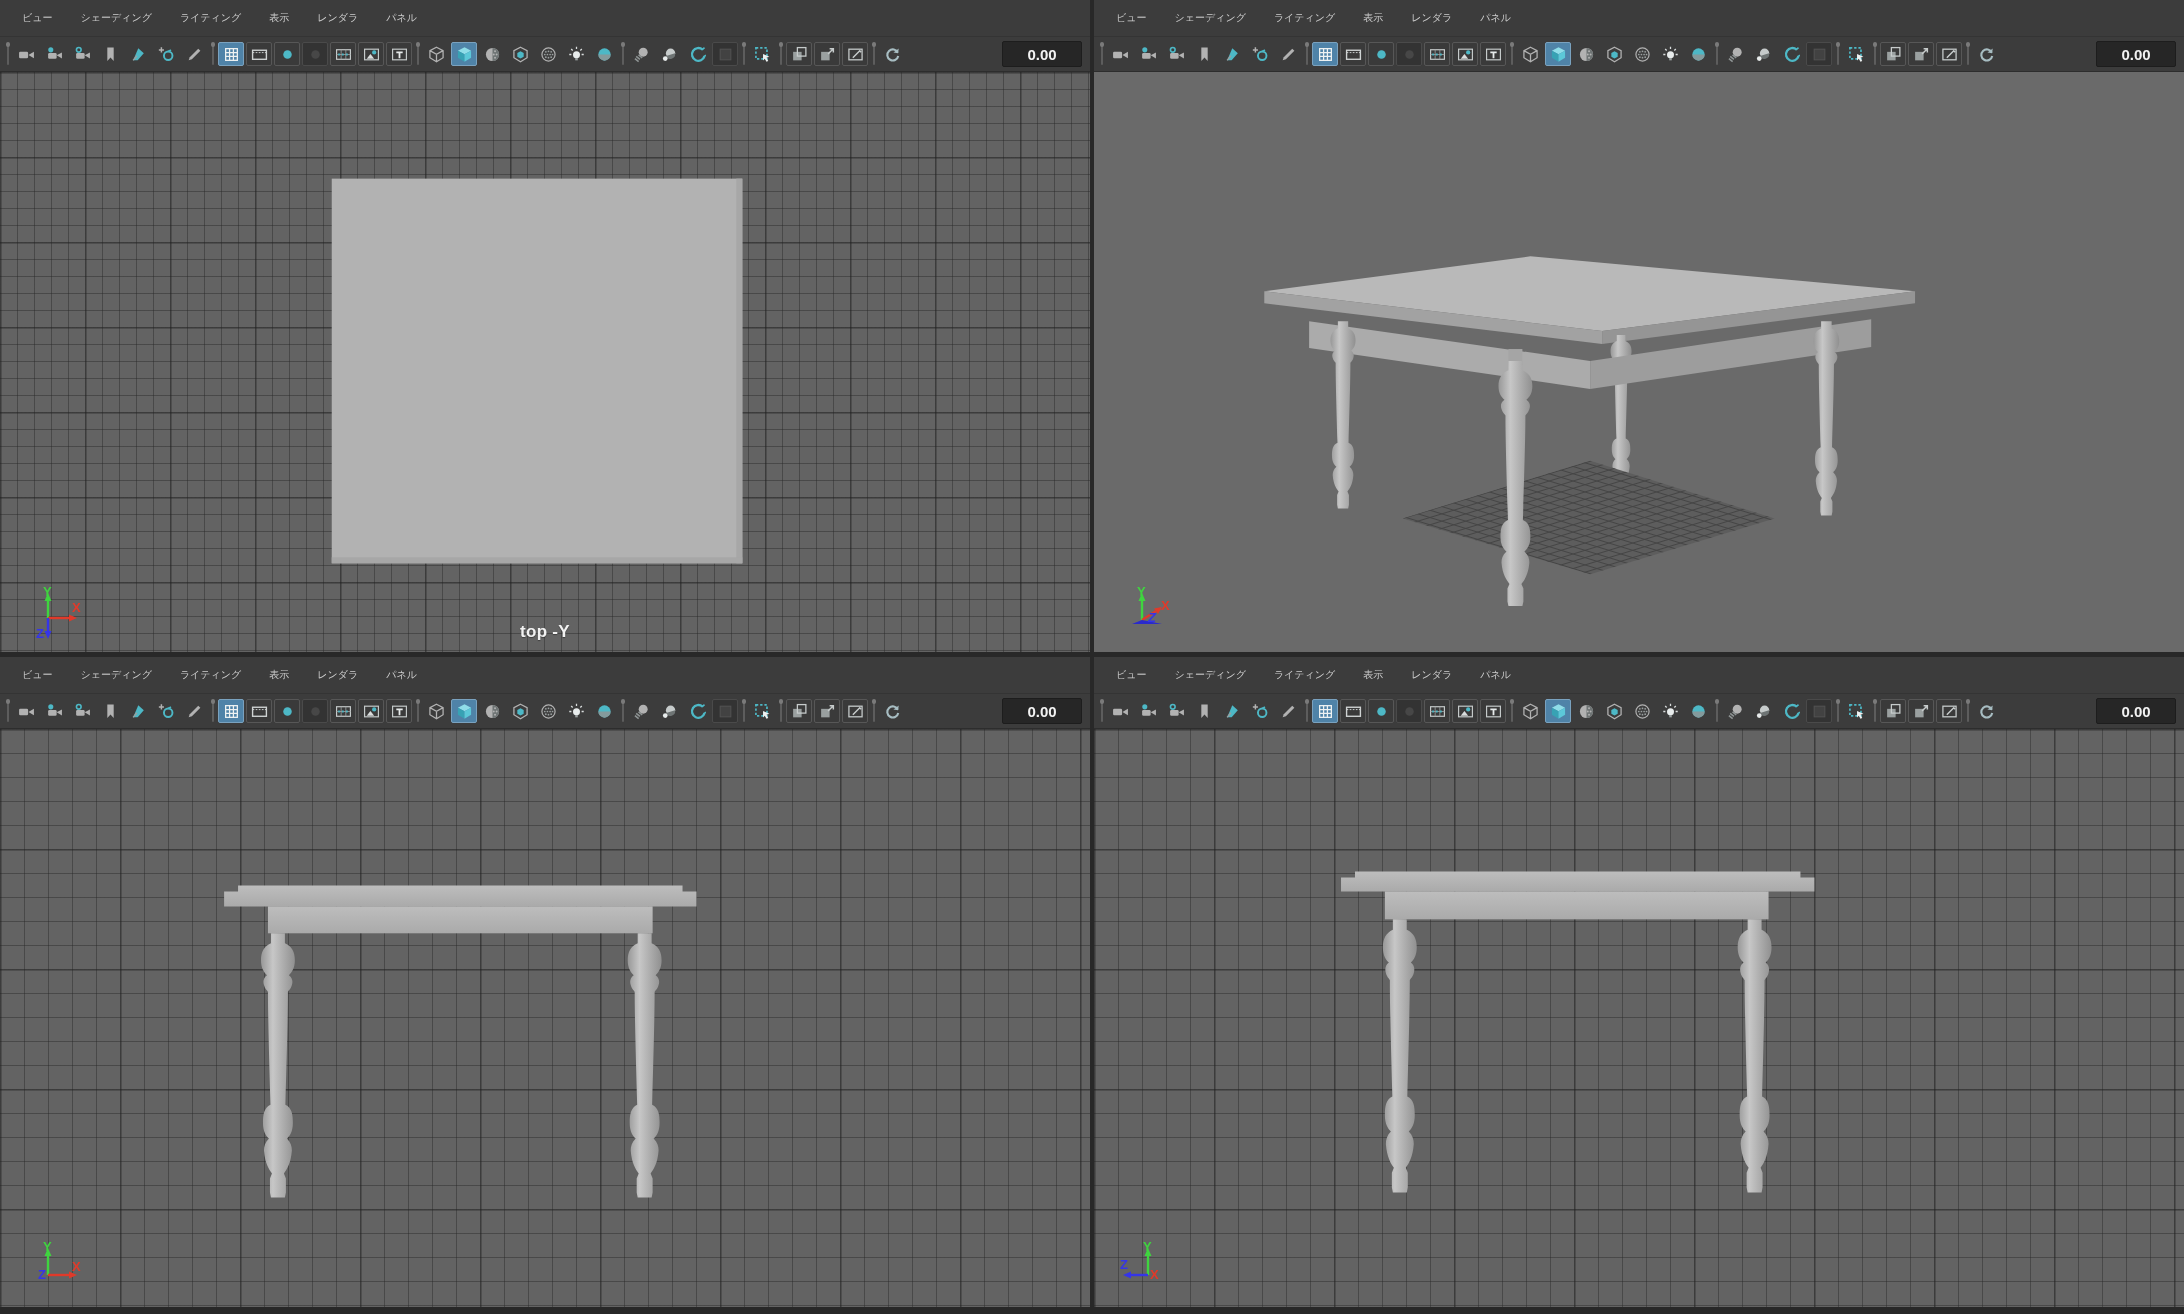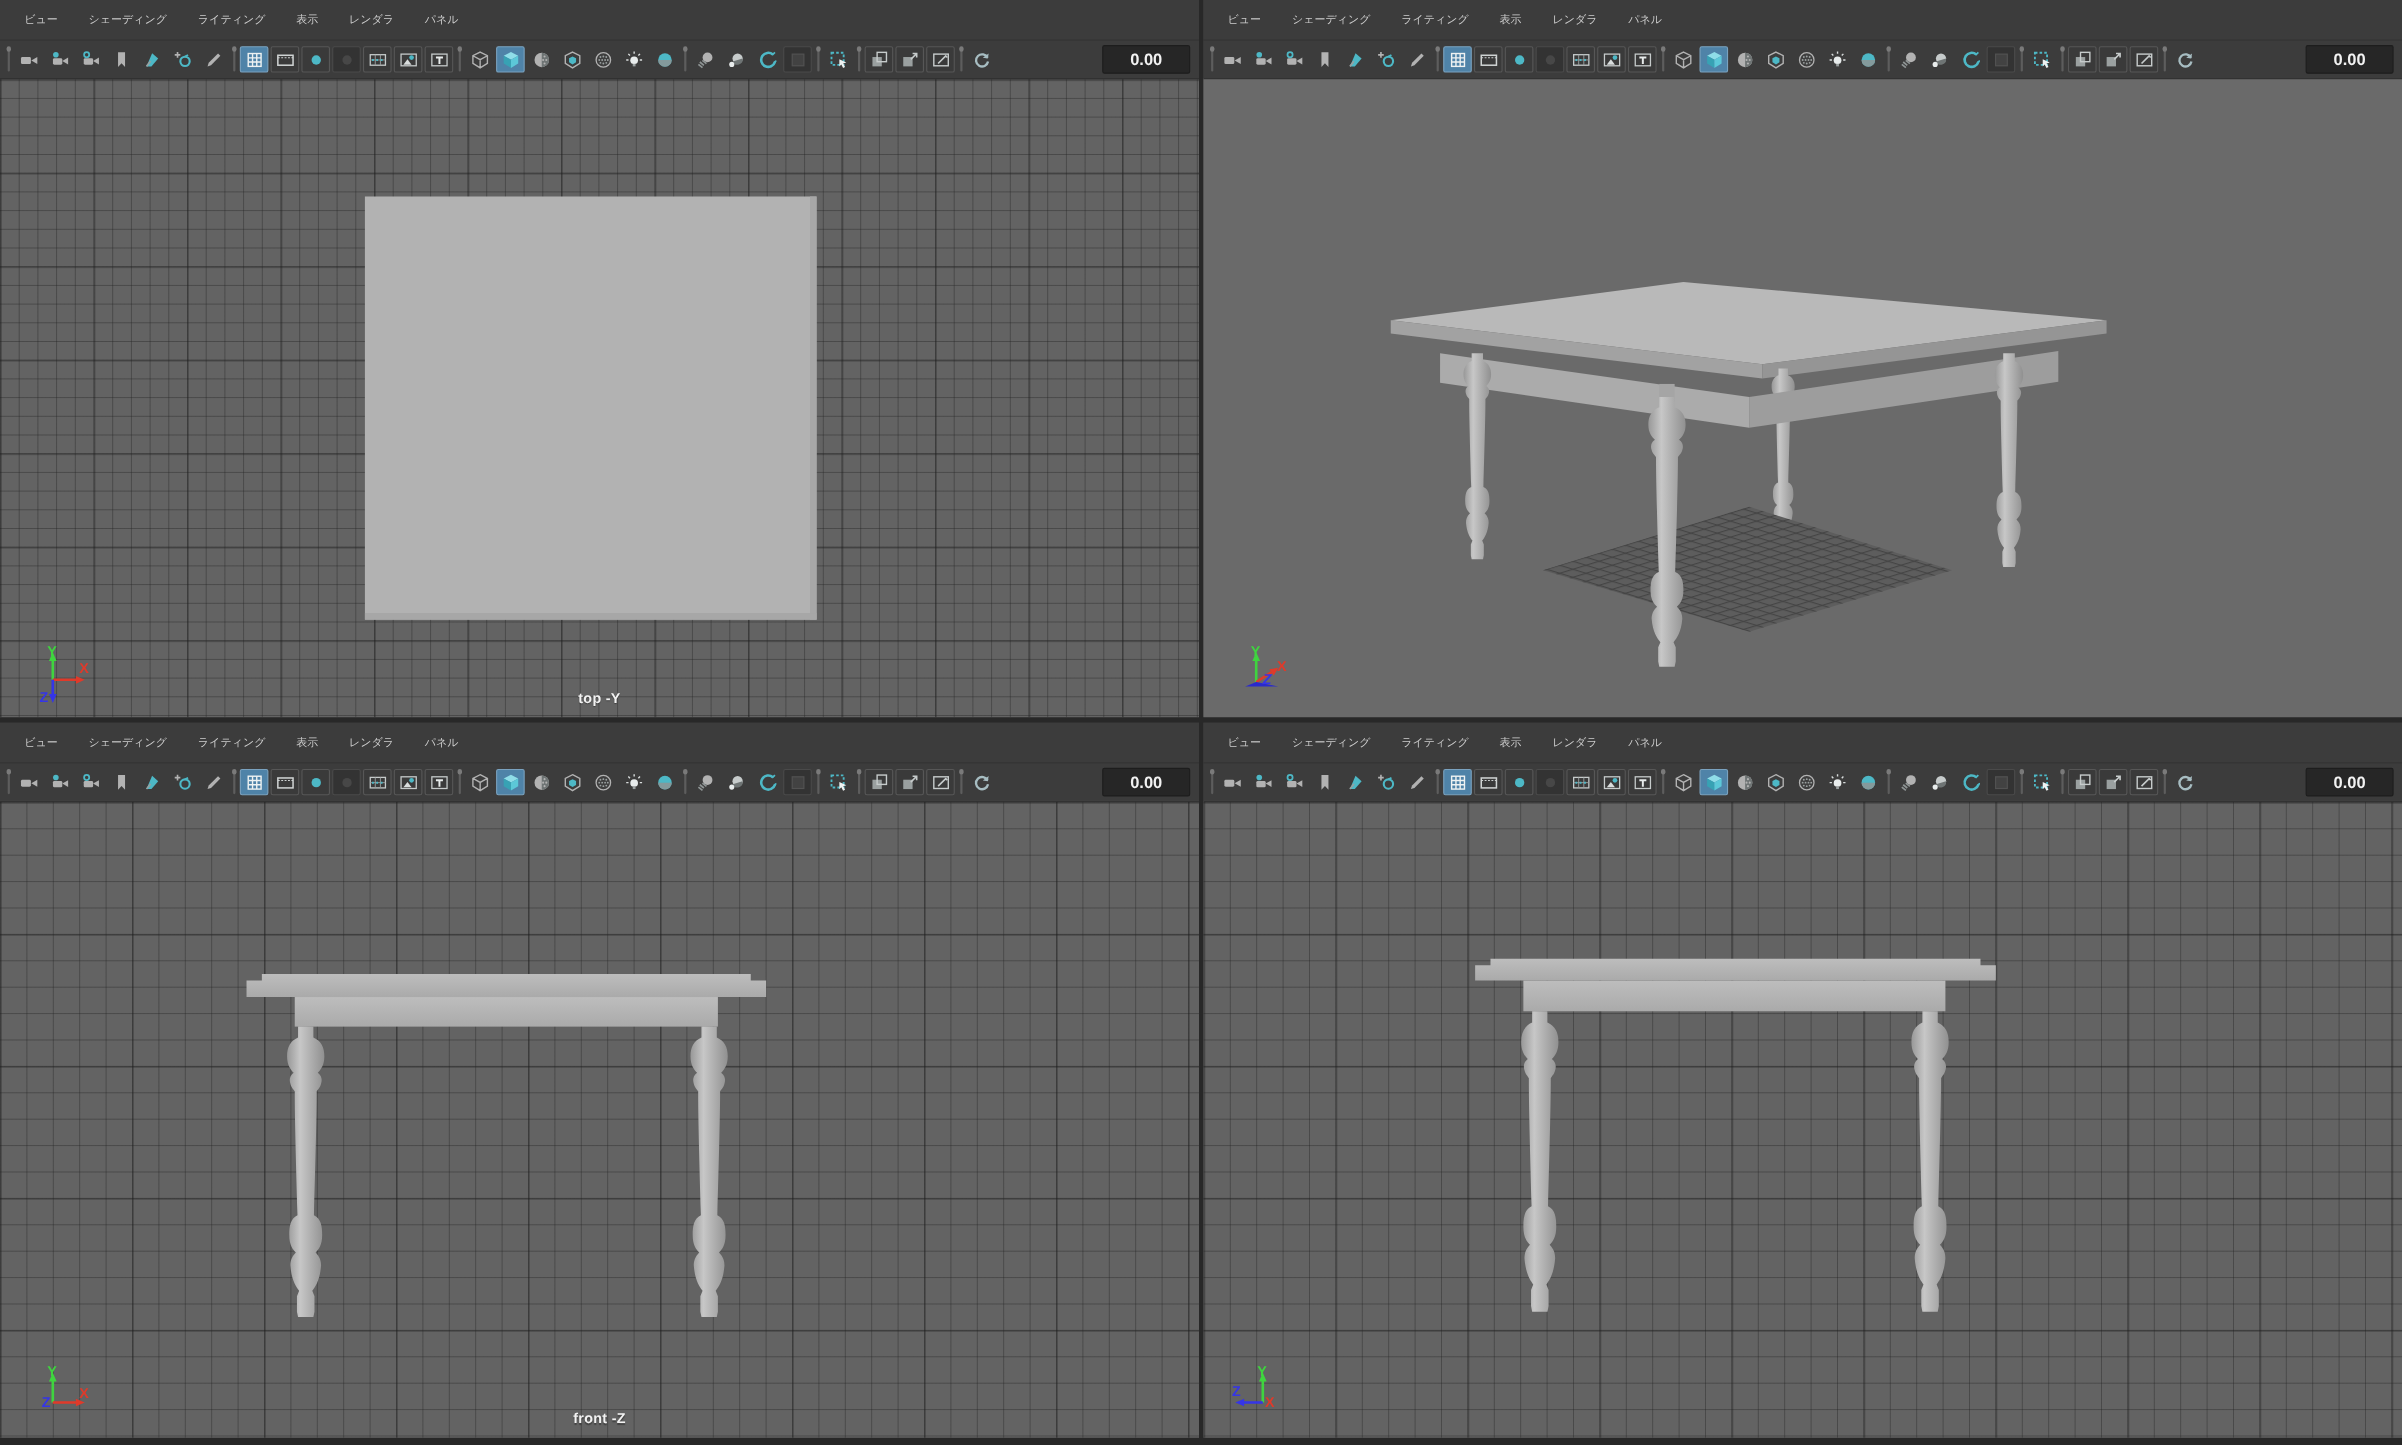--- a/index.html
+++ b/index.html
@@ -60,21 +60,21 @@
     background-image:
       linear-gradient(to right, rgba(30,30,30,0.30) 2px, transparent 2px),
       linear-gradient(to bottom, rgba(30,30,30,0.30) 2px, transparent 2px),
       linear-gradient(to right, rgba(42,42,42,0.45) 1px, transparent 1px),
       linear-gradient(to bottom, rgba(42,42,42,0.45) 1px, transparent 1px);
     background-size:85px 85px,85px 85px,17px 17px,17px 17px;
   }
   .canvas > svg.model{position:absolute;left:0;top:0;width:100%;height:100%;}
   .vlabel{
     position:absolute;left:0;right:0;bottom:10px;text-align:center;
-    color:#f2f2f2;font-size:13px;font-weight:bold;letter-spacing:0.3px;
+    color:#f2f2f2;font-size:17px;font-weight:bold;letter-spacing:0.3px;
     text-shadow:0 1px 1px rgba(0,0,0,0.35);pointer-events:none;
   }
   .gizmo{position:absolute;left:24px;bottom:8px;width:70px;height:62px;pointer-events:none;}
   .gizmo text{font-family:"Liberation Sans","DejaVu Sans",sans-serif;font-size:13px;font-weight:bold;}
 </style>
 </head>
 <body>
 
 <svg width="0" height="0" style="position:absolute" aria-hidden="true">
   <defs>
@@ -902,21 +902,20 @@
     </svg>
     <svg class="gizmo" viewBox="0 0 70 62">
       <line x1="24" y1="38" x2="24" y2="18" stroke="#3fd43f" stroke-width="2.4"></line>
       <path d="M20.5 19 L24 11 L27.5 19 Z" fill="#3fd43f"></path>
       <text x="19" y="14" fill="#3fd43f">Y</text>
       <line x1="24" y1="38" x2="46" y2="38" stroke="#e03a2a" stroke-width="2.4"></line>
       <path d="M45 34.5 L53 38 L45 41.5 Z" fill="#e03a2a"></path>
       <text x="48" y="34" fill="#e03a2a">X</text>
       <text x="14" y="42" fill="#3535e8" font-size="11">Z</text>
     </svg>
-    <div class="vlabel">front -Z</div>
   </div>
 </div>
 
 <div class="panel br">
   <div class="menubar">
     <span class="mitem">ビュー</span>
     <span class="mitem">シェーディング</span>
     <span class="mitem">ライティング</span>
     <span class="mitem">表示</span>
     <span class="mitem">レンダラ</span>

